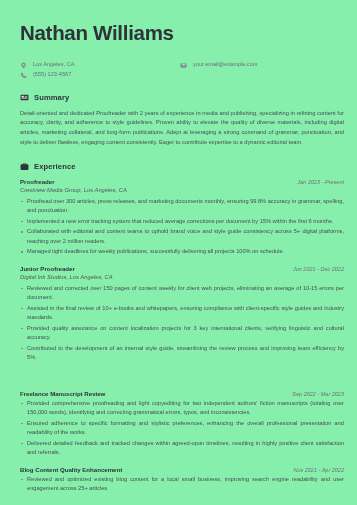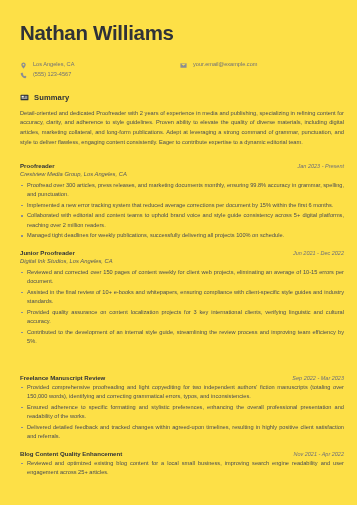--- a/index.html
+++ b/index.html
@@ -12,21 +12,21 @@
     background: #f3f0ea;
     font-family: "Liberation Sans", sans-serif;
     color: #3c3f45;
     overflow: hidden;
   }
   .page {
     width: 357px;
     height: 505px;
     box-sizing: border-box;
     padding: 22px 13px 0 20px;
-    background: #fde047;
+    background: #86efac;
     position: relative;
   }
   .name {
     font-size: 20.5px;
     font-weight: bold;
     letter-spacing: -0.3px;
     color: #2f3238;
     margin: 0 0 17px 0;
     line-height: 1.1;
   }
@@ -185,20 +185,28 @@
             <rect x="8" y="7" width="5" height="1" fill="#f3f0ea"></rect>
             <rect x="2.8" y="9.6" width="10.2" height="1" fill="#f3f0ea"></rect>
           </svg>
       </span>
       <span class="section-title">Summary</span>
     </div>
     <div class="summary-text">Detail-oriented and dedicated Proofreader with 2 years of experience in media and publishing, specializing in refining content for accuracy, clarity, and adherence to style guidelines. Proven ability to elevate the quality of diverse materials, including digital articles, marketing collateral, and long-form publications. Adept at leveraging a strong command of grammar, punctuation, and style to deliver flawless, engaging content consistently. Eager to contribute expertise to a dynamic editorial team.</div>
   </div>
 
   <div class="section">
+    <div class="section-head">
+      <span class="sic">
+        <svg width="9" height="9" viewBox="0 0 16 16" fill="#2f3238">
+            <path d="M6 2h4c.6 0 1 .4 1 1v1h2.5c.8 0 1.5.7 1.5 1.5v7c0 .8-.7 1.5-1.5 1.5h-11C1.7 14 1 13.3 1 12.5v-7C1 4.7 1.7 4 2.5 4H5V3c0-.6.4-1 1-1zm.2 2h3.6v-.8H6.2V4z"></path>
+          </svg>
+      </span>
+      <span class="section-title">Experience</span>
+    </div>
 
     <div class="entry">
       <div class="entry-top">
         <span class="entry-role">Proofreader</span>
         <span class="entry-dates">Jan 2023 - Present</span>
       </div>
       <div class="entry-org">Crestview Media Group, Los Angeles, CA</div>
       <ul class="bullets">
         <li>Proofread over 300 articles, press releases, and marketing documents monthly, ensuring 99.8% accuracy in grammar, spelling, and punctuation.</li>
         <li>Implemented a new error tracking system that reduced average corrections per document by 15% within the first 6 months.</li>

